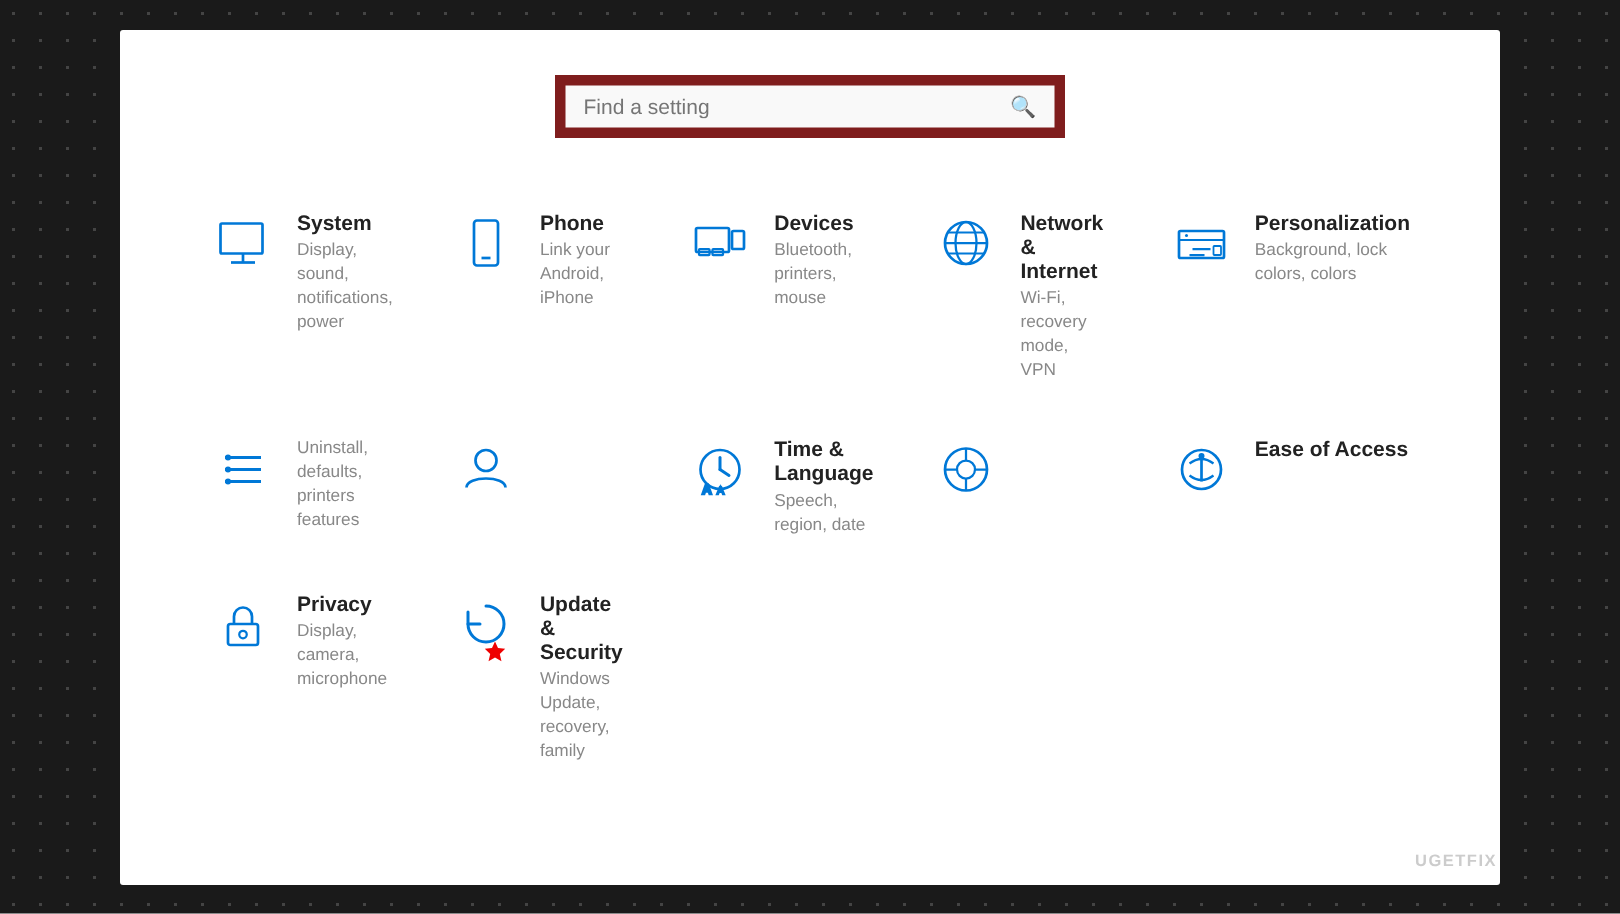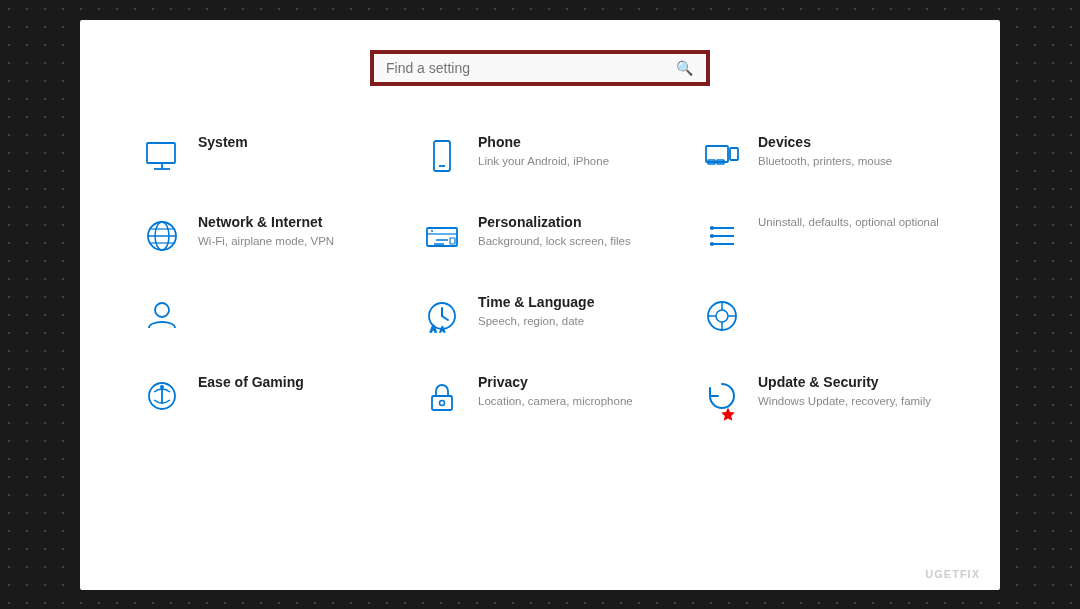--- a/index.html
+++ b/index.html
@@ -26,40 +26,40 @@
       padding: 30px 40px 30px 40px;
       position: relative;
     }
     .search-bar-container {
       width: 340px;
       margin-bottom: 30px;
     }
     .search-bar {
       display: flex;
       align-items: center;
-      border: 4px solid #7f1d1d;
+      border: 7px solid #7f1d1d;
       background: #f9f9f9;
       padding: 6px 12px;
       width: 100%;
     }
     .search-bar input {
       border: none;
       background: transparent;
       outline: none;
       flex: 1;
       font-size: 14px;
       color: #555;
     }
     .search-bar-icon {
       color: #888;
       font-size: 14px;
     }
     .settings-grid {
       display: grid;
-      grid-template-columns: repeat(3, 1fr);
+      grid-template-columns: repeat(5, 1fr);
       gap: 0px;
       width: 100%;
     }
     .setting-item {
       display: flex;
       align-items: flex-start;
       padding: 18px 20px;
       cursor: pointer;
     }
     .setting-icon {
@@ -90,21 +90,21 @@
       margin-bottom: 3px;
     }
     .setting-desc {
       font-size: 11.5px;
       color: #888;
       line-height: 1.4;
     }
     .watermark {
       position: absolute;
       bottom: 10px;
-      right: 20px;
+      right: 2px;
       font-size: 11px;
       font-weight: bold;
       color: #ccc;
       letter-spacing: 1px;
     }
   </style>
 </head>
 <body>
 
 <div class="window">
@@ -120,20 +120,21 @@
     <div class="setting-item">
       <div class="setting-icon">
         <svg viewBox="0 0 36 36">
           <rect x="3" y="5" width="28" height="20" rx="1" stroke="#0078d7" stroke-width="1.8"></rect>
           <line x1="10" y1="31" x2="26" y2="31" stroke="#0078d7" stroke-width="1.8"></line>
           <line x1="18" y1="25" x2="18" y2="31" stroke="#0078d7" stroke-width="1.8"></line>
         </svg>
       </div>
       <div class="setting-text">
         <span class="setting-title">System</span>
+        <span class="setting-desc">Display, sound, notifications, power</span>
       </div>
     </div>
 
     <div class="setting-item">
       <div class="setting-icon">
         <svg viewBox="0 0 36 36">
           <rect x="10" y="3" width="16" height="30" rx="2" stroke="#0078d7" stroke-width="1.8"></rect>
           <line x1="15" y1="28" x2="21" y2="28" stroke="#0078d7" stroke-width="1.8"></line>
         </svg>
       </div>
@@ -163,54 +164,54 @@
         <svg viewBox="0 0 36 36">
           <circle cx="18" cy="18" r="14" stroke="#0078d7" stroke-width="1.8"></circle>
           <ellipse cx="18" cy="18" rx="7" ry="14" stroke="#0078d7" stroke-width="1.5"></ellipse>
           <line x1="4" y1="18" x2="32" y2="18" stroke="#0078d7" stroke-width="1.5"></line>
           <line x1="6" y1="11" x2="30" y2="11" stroke="#0078d7" stroke-width="1.2"></line>
           <line x1="6" y1="25" x2="30" y2="25" stroke="#0078d7" stroke-width="1.2"></line>
         </svg>
       </div>
       <div class="setting-text">
         <span class="setting-title">Network &amp; Internet</span>
-        <span class="setting-desc">Wi-Fi, airplane mode, VPN</span>
+        <span class="setting-desc">Wi-Fi, recovery mode, VPN</span>
       </div>
     </div>
 
     <div class="setting-item">
       <div class="setting-icon">
         <svg viewBox="0 0 36 36">
           <rect x="3" y="10" width="30" height="18" rx="1" stroke="#0078d7" stroke-width="1.8"></rect>
           <line x1="3" y1="16" x2="33" y2="16" stroke="#0078d7" stroke-width="1.2"></line>
           <path d="M8 13 L8 13" stroke="#0078d7" stroke-width="2" stroke-linecap="round"></path>
           <path d="M12 22 L24 22" stroke="#0078d7" stroke-width="1.5"></path>
           <path d="M10 26 L20 26" stroke="#0078d7" stroke-width="1.5"></path>
           <rect x="26" y="20" width="5" height="6" rx="0.5" stroke="#0078d7" stroke-width="1.2"></rect>
         </svg>
       </div>
       <div class="setting-text">
         <span class="setting-title">Personalization</span>
-        <span class="setting-desc">Background, lock screen, files</span>
+        <span class="setting-desc">Background, lock colors, colors</span>
       </div>
     </div>
 
     <div class="setting-item">
       <div class="setting-icon">
         <svg viewBox="0 0 36 36">
           <line x1="6" y1="10" x2="30" y2="10" stroke="#0078d7" stroke-width="2"></line>
           <line x1="6" y1="18" x2="30" y2="18" stroke="#0078d7" stroke-width="2"></line>
           <line x1="6" y1="26" x2="30" y2="26" stroke="#0078d7" stroke-width="2"></line>
           <circle cx="8" cy="10" r="2" fill="#0078d7" stroke="none"></circle>
           <circle cx="8" cy="18" r="2" fill="#0078d7" stroke="none"></circle>
           <circle cx="8" cy="26" r="2" fill="#0078d7" stroke="none"></circle>
         </svg>
       </div>
       <div class="setting-text">
-        <span class="setting-desc">Uninstall, defaults, optional optional</span>
+        <span class="setting-desc">Uninstall, defaults, printers features</span>
       </div>
     </div>
 
     <div class="setting-item">
       <div class="setting-icon">
         <svg viewBox="0 0 36 36">
           <circle cx="18" cy="12" r="7" stroke="#0078d7" stroke-width="1.8"></circle>
           <path d="M5 30 C5 22 31 22 31 30" stroke="#0078d7" stroke-width="1.8" fill="none"></path>
         </svg>
       </div>
@@ -249,36 +250,36 @@
       <div class="setting-icon">
         <svg viewBox="0 0 36 36">
           <circle cx="18" cy="18" r="13" stroke="#0078d7" stroke-width="1.8"></circle>
           <path d="M10 14 Q18 8 26 14" stroke="#0078d7" stroke-width="1.5" fill="none"></path>
           <path d="M10 22 Q18 28 26 22" stroke="#0078d7" stroke-width="1.5" fill="none"></path>
           <line x1="18" y1="10" x2="18" y2="26" stroke="#0078d7" stroke-width="1.8"></line>
           <circle cx="18" cy="9" r="2" fill="#0078d7" stroke="none"></circle>
         </svg>
       </div>
       <div class="setting-text">
-        <span class="setting-title">Ease of Gaming</span>
+        <span class="setting-title">Ease of Access</span>
       </div>
     </div>
 
 
     <div class="setting-item">
       <div class="setting-icon">
         <svg viewBox="0 0 36 36">
           <rect x="8" y="18" width="20" height="14" rx="1.5" stroke="#0078d7" stroke-width="1.8"></rect>
           <path d="M12 18 V13 A6 6 0 0 1 24 13 V18" stroke="#0078d7" stroke-width="1.8" fill="none"></path>
           <circle cx="18" cy="25" r="2.5" stroke="#0078d7" stroke-width="1.5" fill="none"></circle>
         </svg>
       </div>
       <div class="setting-text">
         <span class="setting-title">Privacy</span>
-        <span class="setting-desc">Location, camera, microphone</span>
+        <span class="setting-desc">Display, camera, microphone</span>
       </div>
     </div>
 
     <div class="setting-item" style="position:relative;">
       <div class="setting-icon" style="position:relative;">
         <svg viewBox="0 0 36 36">
           <path d="M18 6 A12 12 0 1 1 6 18" stroke="#0078d7" stroke-width="2" fill="none" stroke-linecap="round"></path>
           <polyline points="6,10 6,18 14,18" stroke="#0078d7" stroke-width="2" fill="none" stroke-linecap="round" stroke-linejoin="round"></polyline>
         </svg>
 

